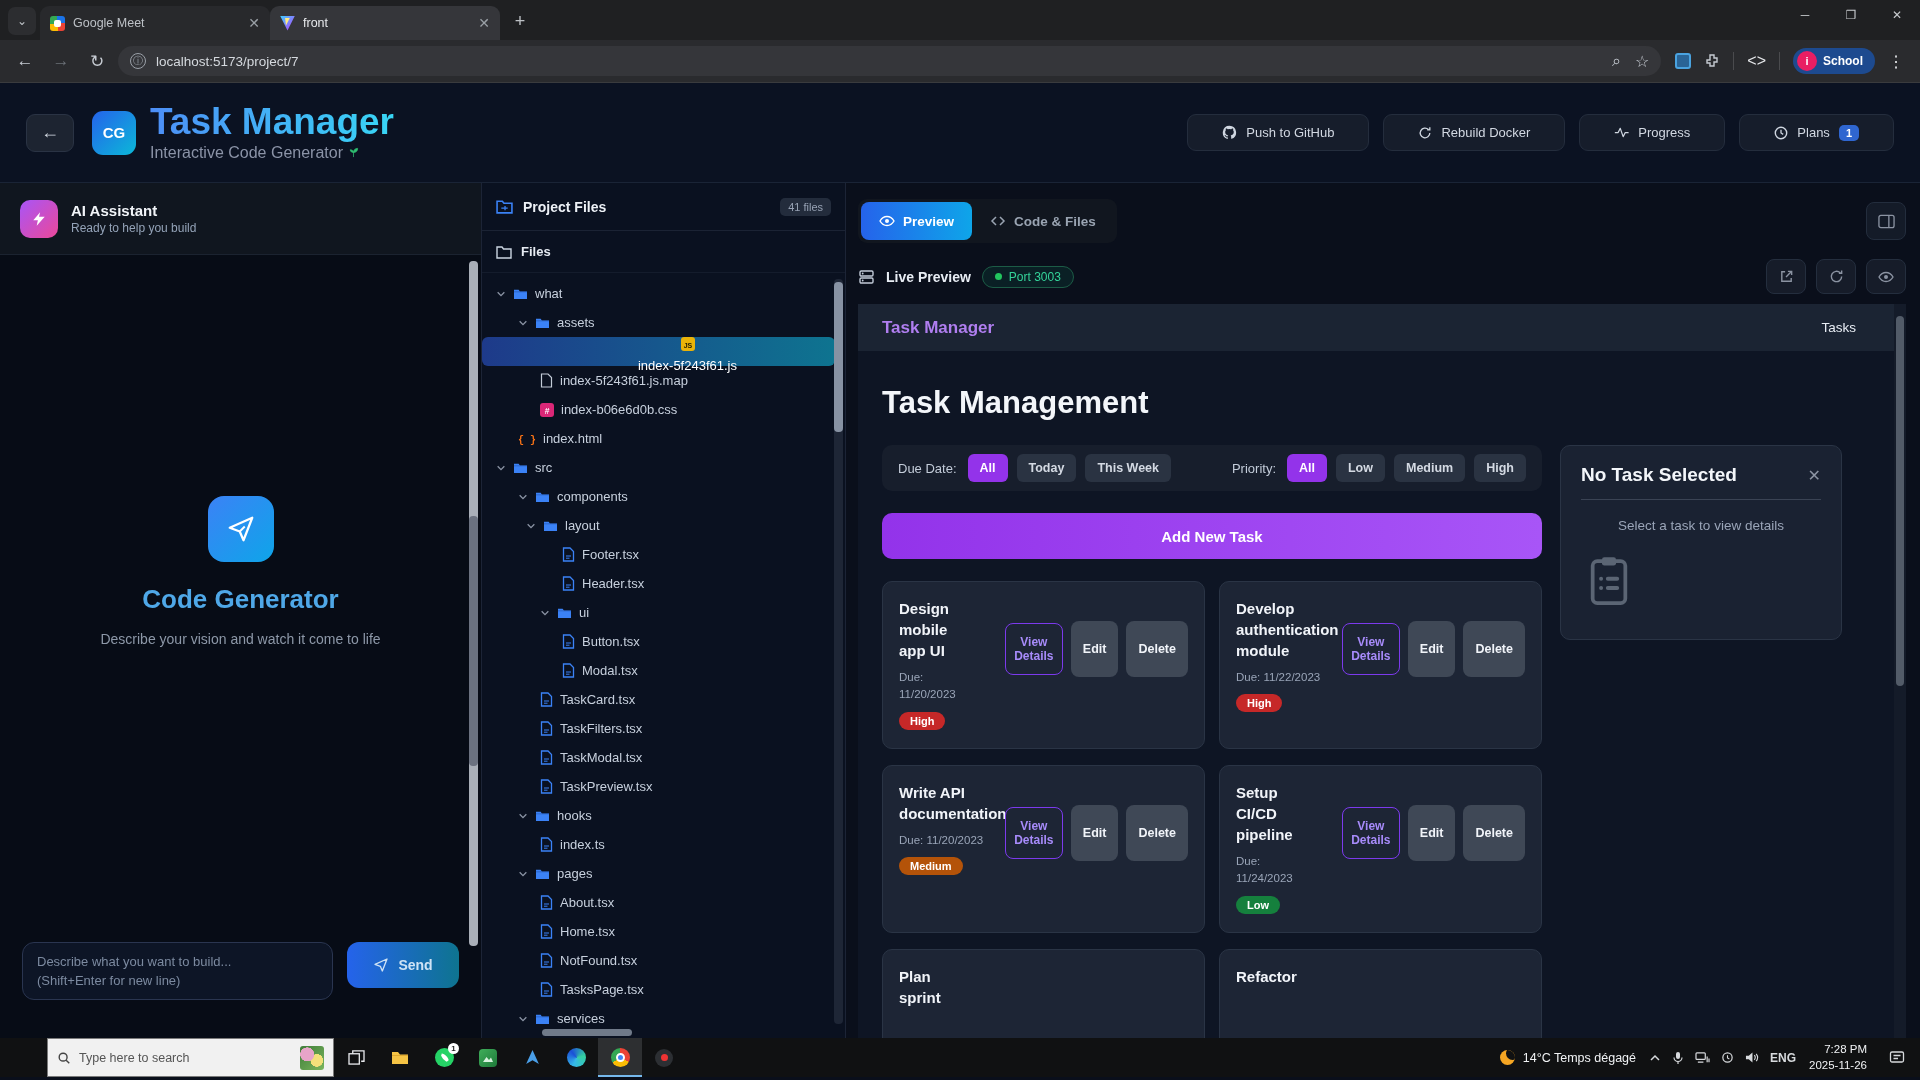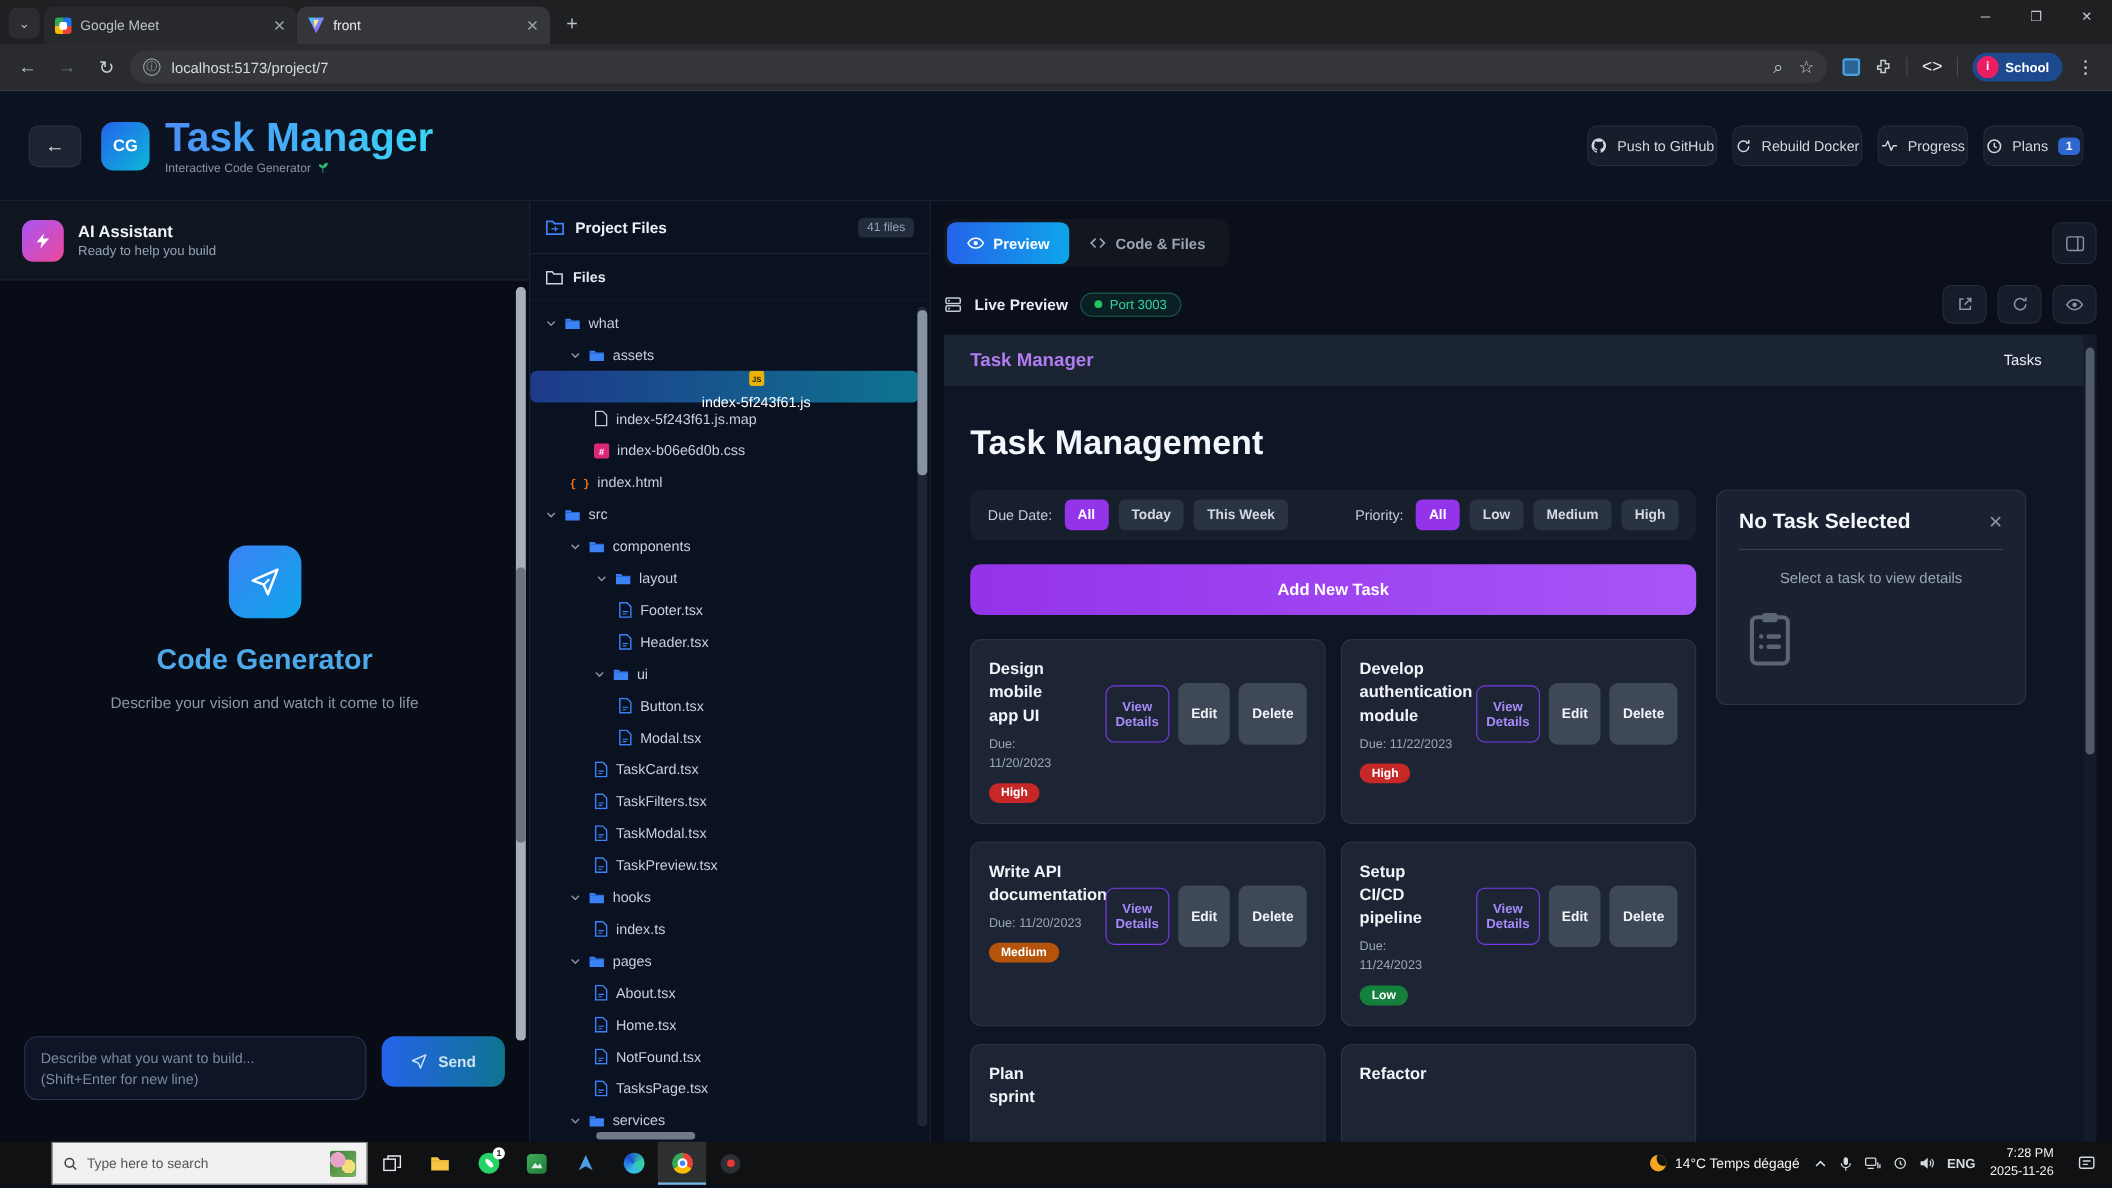--- a/index.html
+++ b/index.html
@@ -34,23 +34,23 @@
   .sep { width:1px; height:18px; background:#4a4b4e; }
   .profile-chip { display:flex; align-items:center; gap:6px; background:#1d4a8f; border-radius:14px; padding:3px 12px 3px 4px; color:#fff; font-size:12px; font-weight:bold; cursor:pointer; }
   .avatar { width:20px; height:20px; border-radius:50%; background:#e91e63; color:#fff; font-size:11px; display:flex; align-items:center; justify-content:center; }
 
   
   .app-header { height:100px; background:#0b1222; display:flex; align-items:center; padding:0 26px; border-bottom:1px solid #1a2436; }
   .back-btn { width:48px; height:38px; background:#1d2431; border:1px solid #2a3344; border-radius:9px; color:#d0d6df; font-size:18px; cursor:pointer; }
   .logo-tile { width:44px; height:44px; margin-left:18px; border-radius:11px; background:linear-gradient(135deg,#2563eb,#0bb8d8); display:flex; align-items:center; justify-content:center; color:#fff; font-weight:bold; font-size:15px; }
   .title-block { margin-left:14px; }
   .app-title { font-size:37px; font-weight:bold; background:linear-gradient(90deg,#4d8ef7,#38d6f5); -webkit-background-clip:text; background-clip:text; color:transparent; line-height:1.05; }
-  .app-subtitle { font-size:11px; color:#8b93a7; display:flex; align-items:center; gap:5px; margin-top:2px; }
+  .app-subtitle { font-size:16px; color:#8b93a7; display:flex; align-items:center; gap:5px; margin-top:2px; }
   .header-actions { margin-left:auto; display:flex; gap:14px; }
-  .hdr-btn { display:flex; align-items:center; gap:9px; height:37px; padding:0 2px; background:#161d2b; border:1px solid #242d3d; border-radius:9px; color:#d2d8e2; font-size:13px; cursor:pointer; }
+  .hdr-btn { display:flex; align-items:center; gap:9px; height:37px; padding:0 34px; background:#161d2b; border:1px solid #242d3d; border-radius:9px; color:#d2d8e2; font-size:13px; cursor:pointer; }
   .hdr-badge { background:#2f66d0; color:#fff; font-size:11px; border-radius:5px; padding:2px 7px; font-weight:bold; }
 
   .main-row { display:flex; height:855px; }
 
   
   .ai-panel { width:481px; background:#070c16; position:relative; display:flex; flex-direction:column; }
   .ai-header { height:72px; background:#10161f; border-bottom:1px solid #1b2330; display:flex; align-items:center; padding:0 20px; gap:13px; }
   .ai-icon { width:38px; height:38px; border-radius:10px; background:linear-gradient(135deg,#a855f7,#ec4899); display:flex; align-items:center; justify-content:center; }
   .ai-title { font-size:15px; font-weight:bold; color:#f1f4f8; }
   .ai-sub { font-size:12px; color:#94a3b8; margin-top:2px; }
@@ -396,21 +396,21 @@
               </svg>
             </span>
             <span class="icon">
               <svg width="15" height="13" viewBox="0 0 16 14">
                 <path d="M1 3h5l1.5 2H15v8H1z" fill="#3b82f6"></path>
                 <path d="M1 5.2h14" stroke="#2a62c4" stroke-width="1"></path>
               </svg>
             </span>
             <span>components</span>
           </div>
-          <div class="tree-row" style="padding-left: 44px; margin-left: 16px;">
+          <div class="tree-row" style="padding-left: 44px;">
             <span class="icon">
               <svg width="10" height="10" viewBox="0 0 12 12">
                 <path d="M2 4l4 4 4-4" fill="none" stroke="#8a93a3" stroke-width="1.6"></path>
               </svg>
             </span>
             <span class="icon">
               <svg width="15" height="13" viewBox="0 0 16 14">
                 <path d="M1 3h5l1.5 2H15v8H1z" fill="#3b82f6"></path>
                 <path d="M1 5.2h14" stroke="#2a62c4" stroke-width="1"></path>
               </svg>

